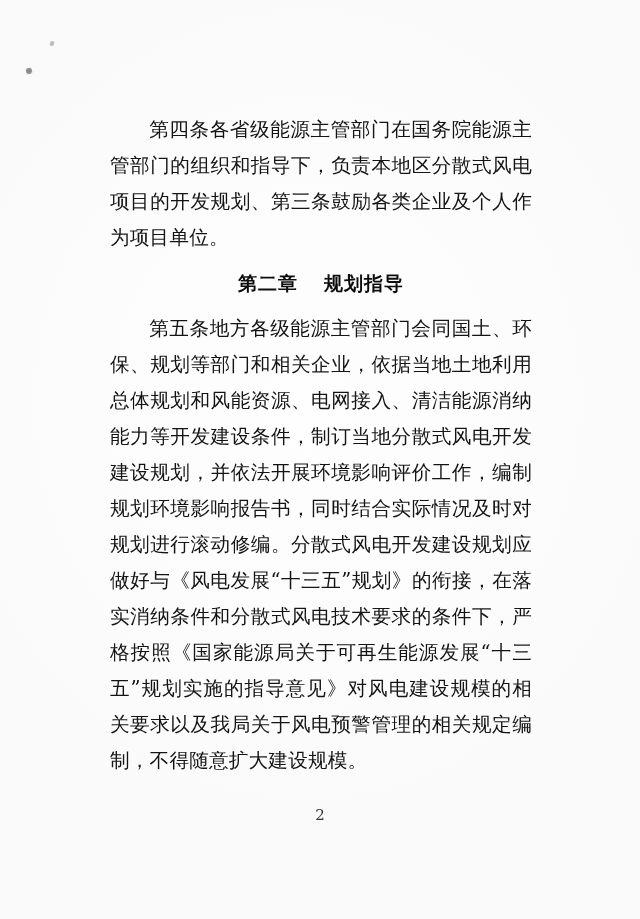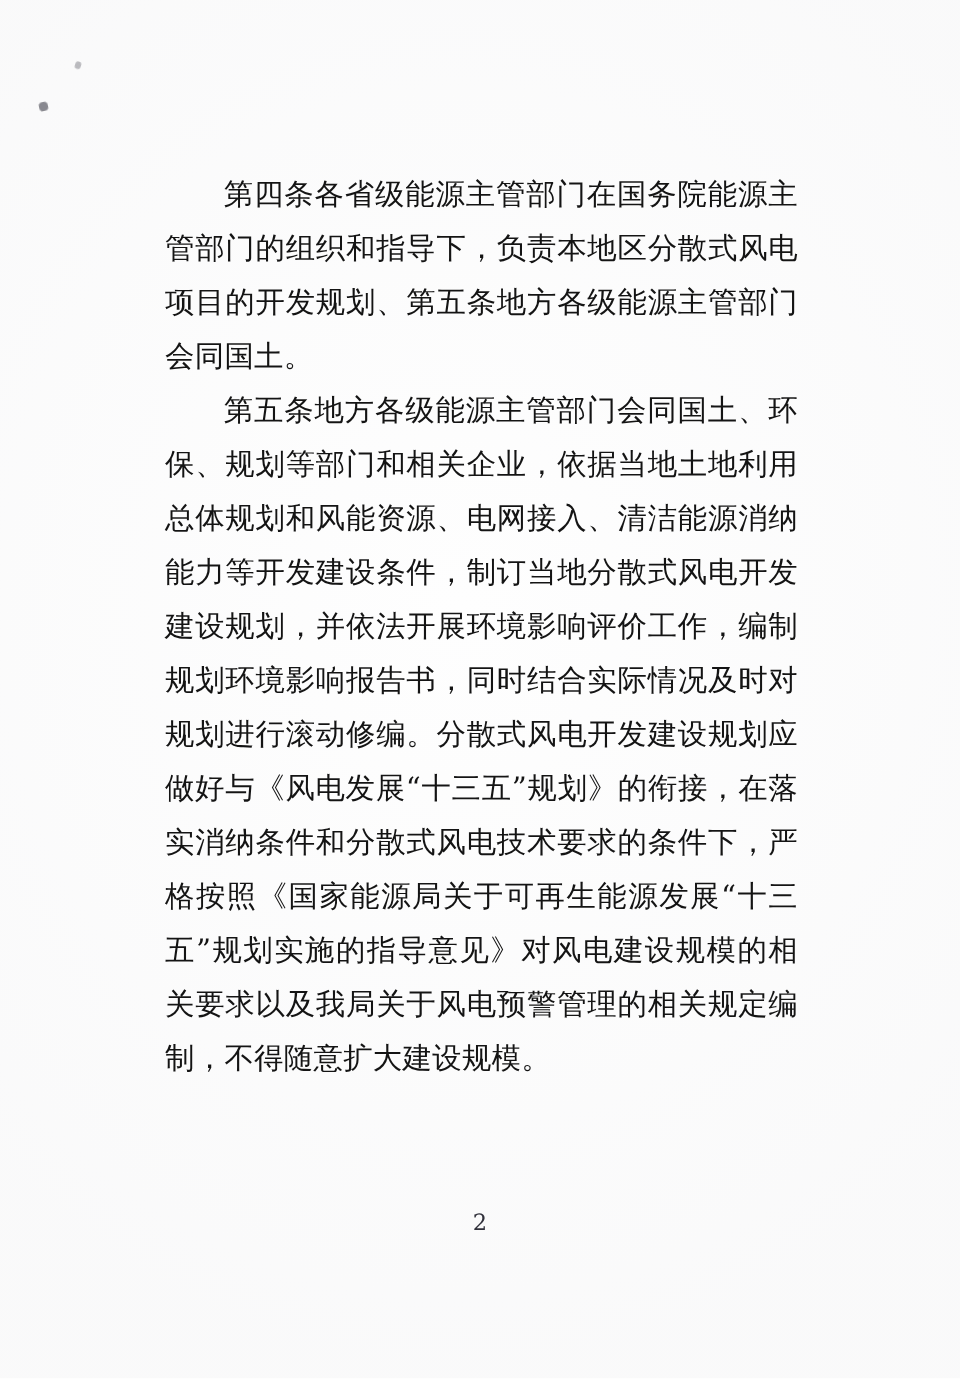--- a/index.html
+++ b/index.html
@@ -105,22 +105,25 @@
 <div class="page">
 
   <div class="paper-tint"></div>
 
   <span class="speck speck-a"></span>
   <span class="speck speck-b"></span>
 
   <div class="content softened">
 
 
-    <p class="para">第四条各省级能源主管部门在国务院能源主管部门的组织和指导下，负责本地区分散式风电项目的开发规划、第五条地方各级能源主管部门会同国土。</p>
+    <p class="para">第四条各省级能源主管部门在国务院能源主管部门的组织和指导下，负责本地区分散式风电项目的开发规划、第三条鼓励各类企业及个人作为项目单位。</p>
 
+    <h2 class="chapter-heading">
+      <span>第二章</span><span class="gap"></span><span>规划指导</span>
+    </h2>
 
     <p class="para">第五条地方各级能源主管部门会同国土、环保、规划等部门和相关企业，依据当地土地利用总体规划和风能资源、电网接入、清洁能源消纳能力等开发建设条件，制订当地分散式风电开发建设规划，并依法开展环境影响评价工作，编制规划环境影响报告书，同时结合实际情况及时对规划进行滚动修编。分散式风电开发建设规划应做好与《风电发展“十三五”规划》的衔接，在落实消纳条件和分散式风电技术要求的条件下，严格按照《国家能源局关于可再生能源发展“十三五”规划实施的指导意见》对风电建设规模的相关要求以及我局关于风电预警管理的相关规定编制，不得随意扩大建设规模。</p>
 
   </div>
 
   <div class="page-number">2</div>
 
 </div>
 
 </body></html>

